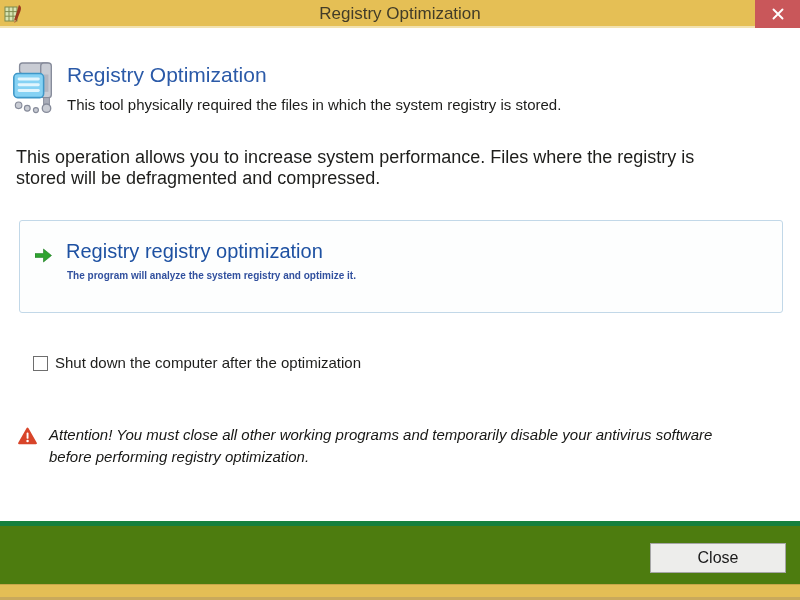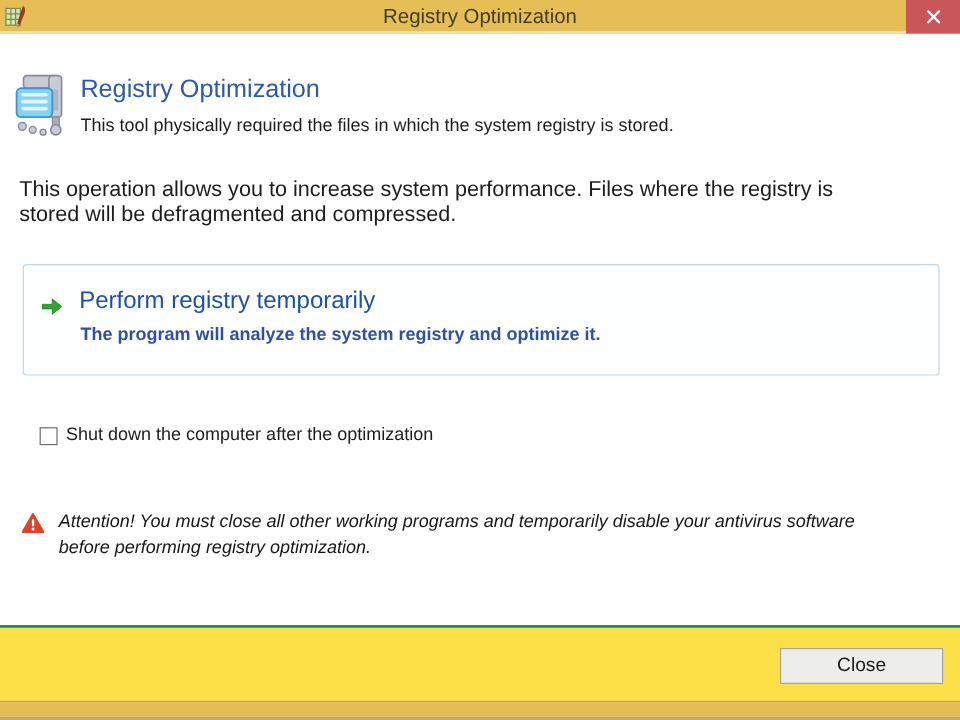--- a/index.html
+++ b/index.html
@@ -53,21 +53,21 @@
     background:#fdfefe; border:1px solid #c2d8e8; border-radius:3px;
     cursor:pointer;
   }
   .action-arrow { position:absolute; left:15px; top:27px; width:17px; height:15px; }
   .action-title {
     position:absolute; left:46px; top:19px;
     font-size:20px; color:#1e51a2;
   }
   .action-desc {
     position:absolute; left:47px; top:49px;
-    font-size:15px; font-weight:700; color:#31509e;
+    font-size:10px; font-weight:700; color:#31509e;
   }
 
   
   .checkbox-row { position:absolute; left:33px; top:354px; display:flex; align-items:flex-end; cursor:pointer; }
   .checkbox {
     width:15px; height:15px; background:#fff; border:1px solid #6e6e6e;
     display:inline-block; flex:none;
   }
   .checkbox-label { margin-left:7px; font-size:15px; color:#1d1d1b; }
 
@@ -77,21 +77,21 @@
   .warning-row.second { top:468px; }
   .warning-icon { width:19px; height:18px; flex:none; margin-top:3px; }
   .warning-text {
     margin-left:12px; width:665px;
     font-size:15px; line-height:22px; color:#171715;
   }
 
   
   .footer {
     position:absolute; left:0; top:521px; width:800px; height:63px;
-    background:#fde047; border-top:2px solid #15803d;
+    background:#4d7c0f; border-top:5px solid #15803d;
   }
   .close-dialog-btn {
     position:absolute; right:14px; top:17px; width:136px; height:30px;
     background:#ededeb; border:1px solid #a6a6a6;
     font-family:"Liberation Sans", sans-serif;
     font-size:16px; color:#1a1a1a; cursor:pointer;
   }
   .bottom-strip  { position:absolute; left:0; top:584px; width:800px; height:13px; background:#e4be55; border-top:1px solid #c7a64a; }
   .bottom-shadow { position:absolute; left:0; top:597px; width:800px; height:3px;  background:#c9a95c; }
 </style>
@@ -131,21 +131,21 @@
   </svg>
   <div class="header-title">Registry Optimization</div>
   <div class="header-subtitle">This tool physically required the files in which the system registry is stored.</div>
 
   <div class="intro">This operation allows you to increase system performance. Files where the registry is stored will be defragmented and compressed.</div>
 
   <div class="action-box">
     <svg class="action-arrow" viewBox="0 0 17 15">
       <path d="M0 5.6 L8.5 5.6 L8.5 1 L16.5 7.5 L8.5 14 L8.5 9.4 L0 9.4 Z" fill="#2fa430" stroke="#1f7a22" stroke-width="0.6"></path>
     </svg>
-    <div class="action-title">Perform registry temporarily</div>
+    <div class="action-title">Registry registry optimization</div>
     <div class="action-desc">The program will analyze the system registry and optimize it.</div>
   </div>
 
   <div class="checkbox-row">
     <span class="checkbox"></span>
     <span class="checkbox-label">Shut down the computer after the optimization</span>
   </div>
 
   <div class="warning-row first">
     <svg class="warning-icon" viewBox="0 0 19 18">

